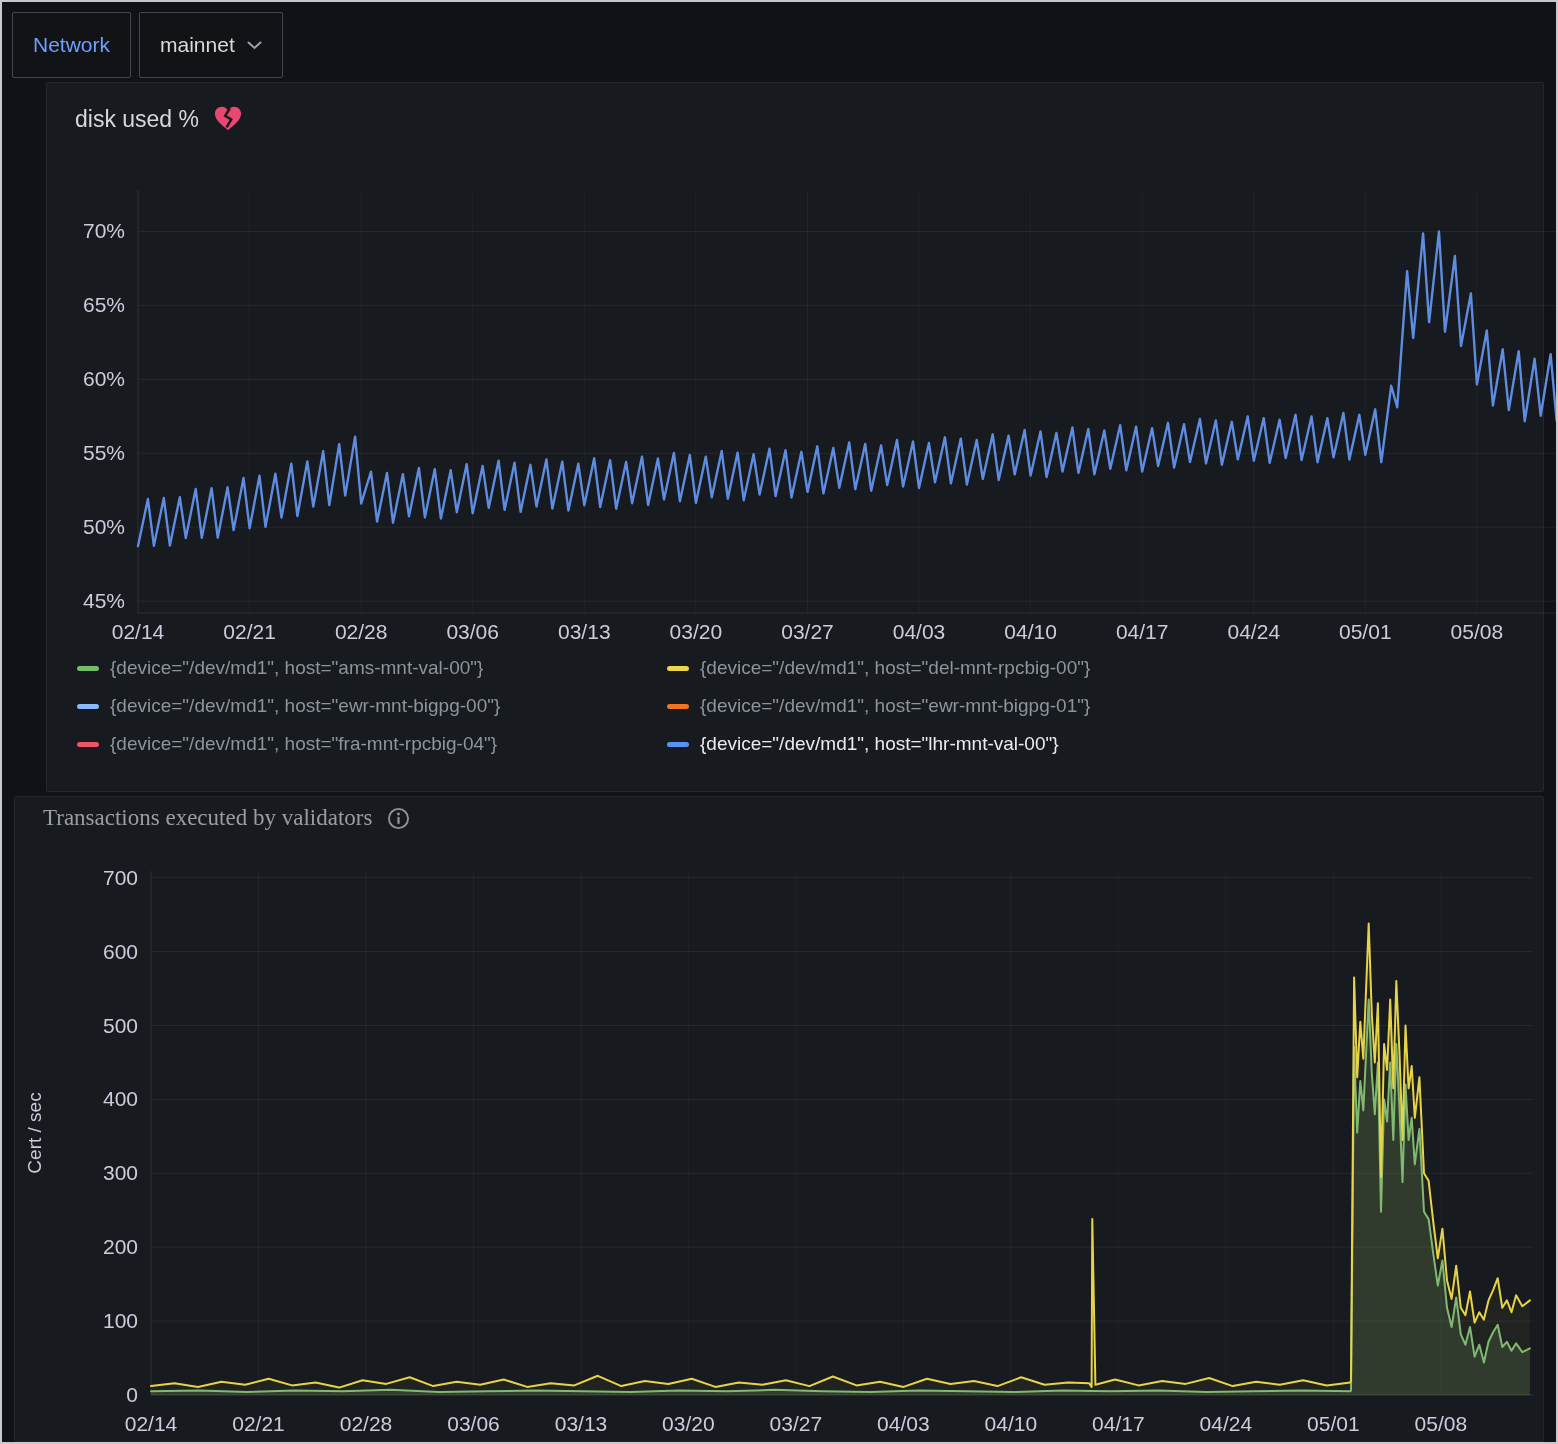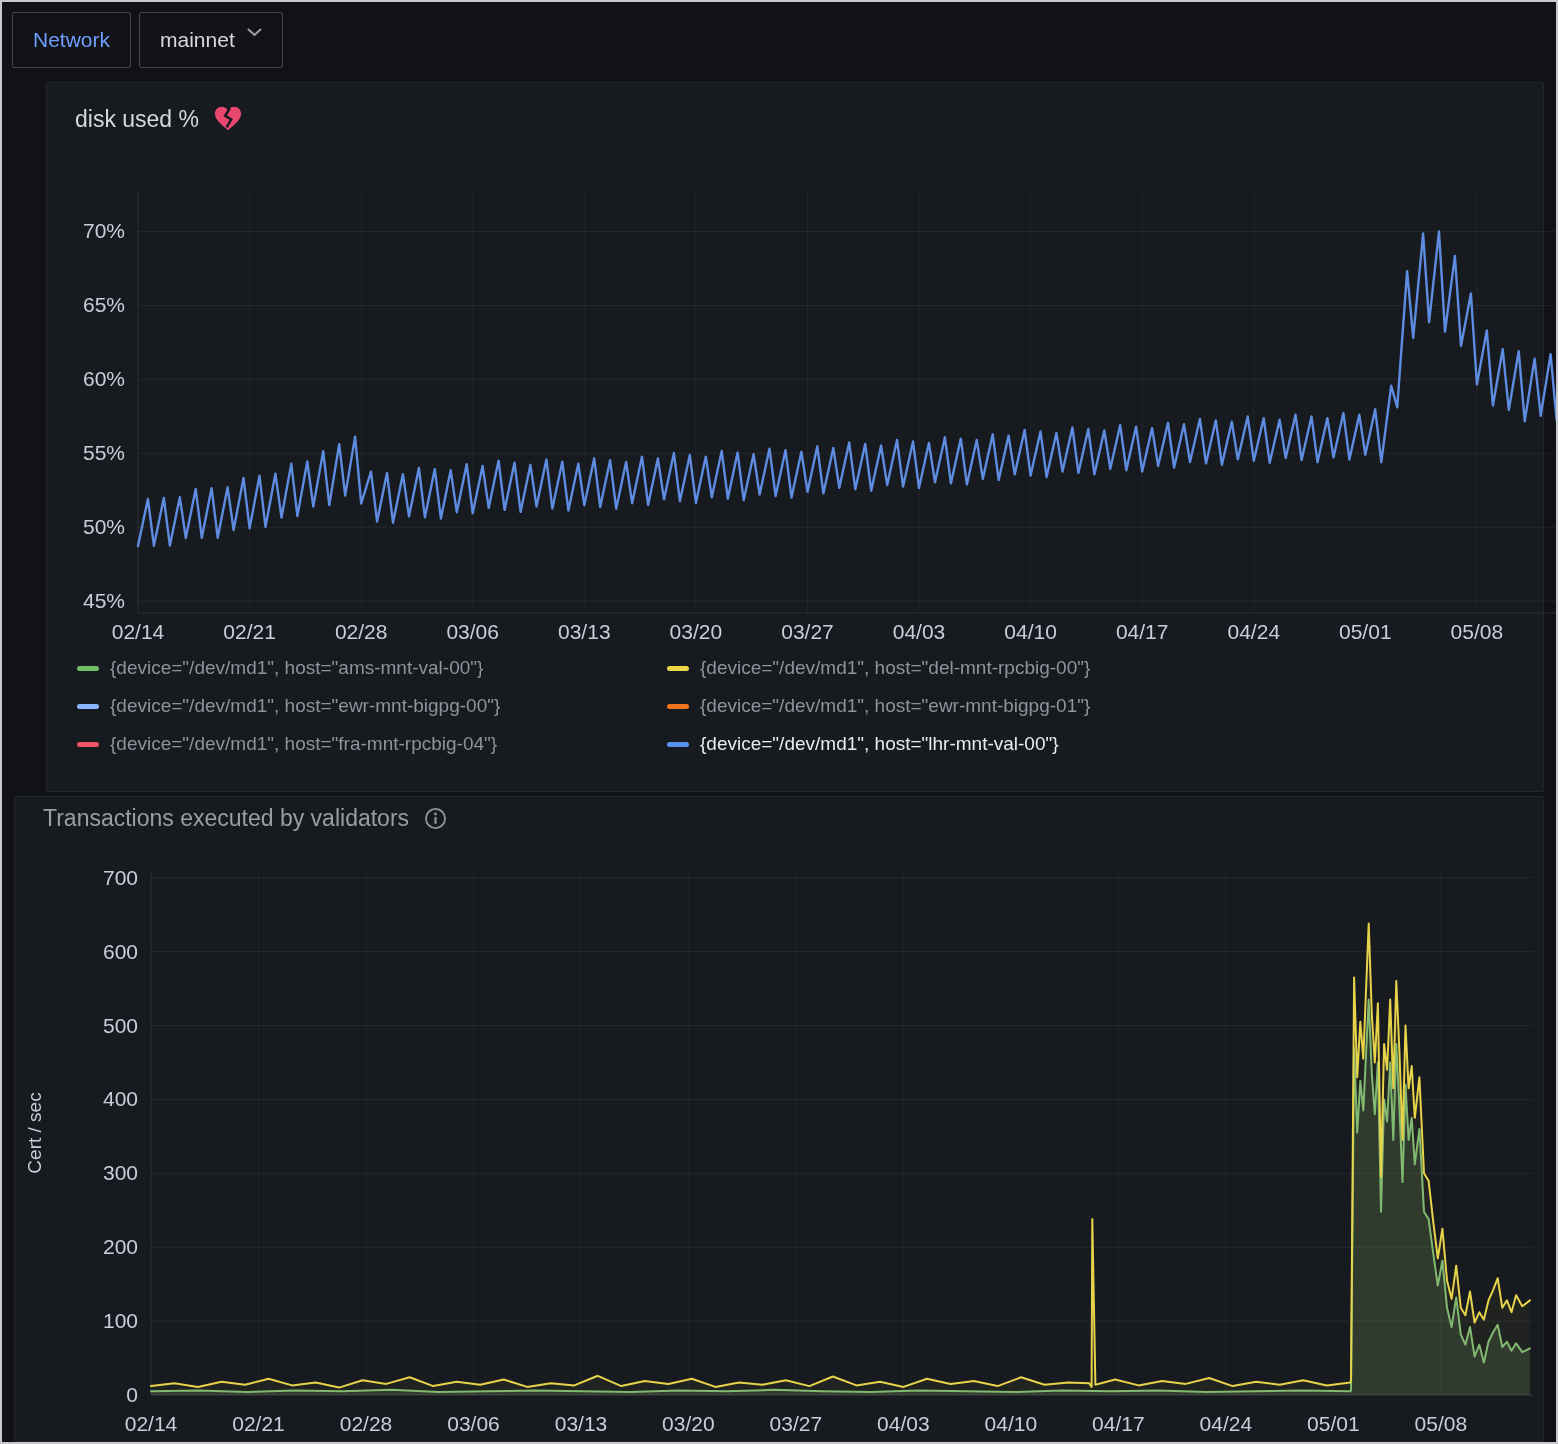--- a/index.html
+++ b/index.html
@@ -1,31 +1,31 @@
 <!DOCTYPE html>
 <html><head>
 <meta charset="utf-8">
 <style>
   html,body{margin:0;padding:0;background:#111217;}
   #app{width:1558px;height:1444px;box-sizing:border-box;border:2px solid #c6c8cd;
        background:#111217;font-family:"Liberation Sans",sans-serif;overflow:hidden;position:relative;}
   
   #toolbar{display:flex;gap:8px;padding:10px 0 0 10px;height:58px;}
-  .var-box{height:56px;border:1px solid #43464d;border-radius:2px;display:flex;
+  .var-box{height:66px;border:1px solid #43464d;border-radius:2px;display:flex;
            align-items:center;padding:0 20px;box-sizing:border-box;background:#121317;}
   #network-label{color:#6e9fff;font-size:21px;font-weight:500;}
-  #network-value{color:#d8d9dd;font-size:21px;font-weight:500;display:flex;align-items:flex-start;gap:12px;}
+  #network-value{color:#d8d9dd;font-size:21px;font-weight:500;display:flex;align-items:center;gap:12px;}
   
   .panel{background:#171a1f;border:1px solid #24262c;border-radius:2px;position:relative;
          margin:0 12px;box-sizing:border-box;}
   #panel-disk{margin-top:12px;height:710px;margin-left:44px;}
   #panel-tx{margin-top:4px;height:646px;}
   .panel-header{position:absolute;left:28px;display:flex;align-items:center;gap:14px;z-index:2;}
   #panel-disk .panel-header{top:22px;}
-  #panel-tx .panel-header{top:8px;}
+  #panel-tx .panel-header{top:8px;font-family:Liberation Serif, serif;}
   #disk-title{color:#d6d8dd;font-size:23px;font-weight:500;cursor:pointer;}
   #tx-title{color:#9a9da4;font-size:23px;font-weight:500;cursor:pointer;}
   svg.chart{position:absolute;left:0;top:0;}
   .tick{fill:#ccccdc;font-family:"Liberation Sans",sans-serif;font-size:21px;}
   .ylabel{font-size:19px;}
   
   #disk-legend{position:absolute;left:30px;top:574px;margin:0;padding:0;list-style:none;
                display:grid;grid-template-columns:590px max-content;row-gap:16px;}
   .legend-item{display:flex;align-items:center;gap:11px;font-size:19px;color:#8f939c;cursor:pointer;}
   .legend-item.highlighted{color:#e9ebef;}

